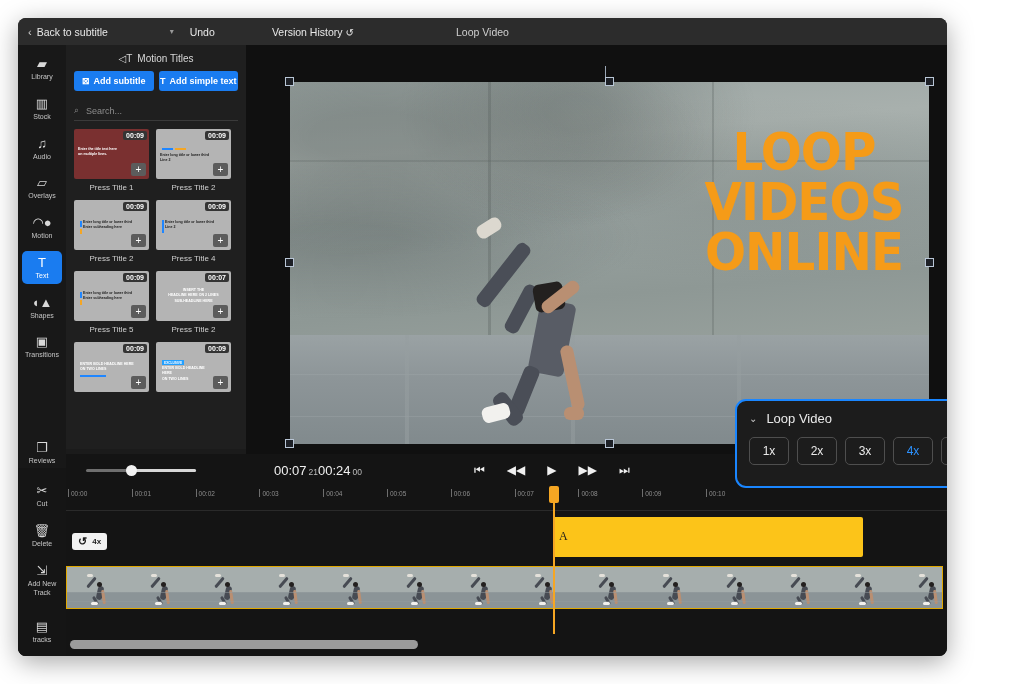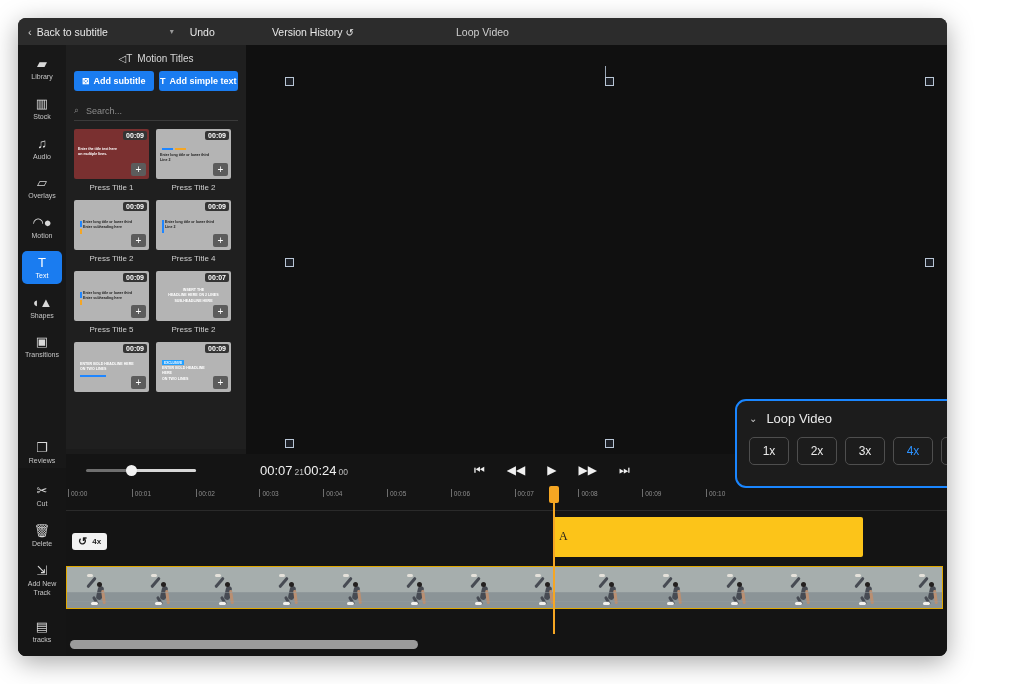--- a/index.html
+++ b/index.html
@@ -169,21 +169,21 @@
 
   .handle { position:absolute; width:9px; height:9px; border:1.2px solid #b9c6d6;
     background:#1d2026; }
   .rotline { position:absolute; width:1px; height:16px; background:#9aa6b5; }
 
   
   .transport {
     position:absolute; left:228px; top:436px; right:0; height:32px;
     background:#141414; display:flex; align-items:center;
   }
-  .tc { color:#f0f0f0; font-size:13px; margin-left:14px; white-space:nowrap; }
+  .tc { color:#f0f0f0; font-size:13px; margin-left:28px; white-space:nowrap; }
   .tc small { font-size:8.5px; color:#bdbdbd; margin-left:2px; }
   .tc2 { margin-left:0; }
   .tbtns { position:absolute; left:228px; display:flex; gap:22px; color:#f0f0f0; font-size:12px; }
 
   
   .zoomwrap { position:absolute; left:48px; top:436px; width:180px; height:32px;
     background:#141414; display:flex; align-items:center; }
   .zline { position:relative; margin-left:20px; width:110px; height:3px;
     background:#6f6f6f; border-radius:2px; }
   .zline i { position:absolute; left:41%; right:0; top:0; bottom:0;
@@ -449,20 +449,42 @@
               <div>ON TWO LINES</div>
             </div>
             <div class="dur">00:09</div>
             <div class="plus">+</div>
           </div>
         </div>
       </div>
   </div>
 
   <div class="stage">
+    <div class="video">
+      <div class="wall"></div>
+      <div class="ground"></div>
+      <div class="dncr">
+        <i class="leg1"></i>
+          <i class="sh1"></i>
+          <i class="leg2"></i>
+        <i class="tr"></i>
+          <i class="head"></i>
+        <i class="arm1"></i>
+          <i class="leg3"></i>
+          <i class="leg4"></i>
+        <i class="sh2"></i>
+          <i class="arm2"></i>
+          <i class="hand"></i>
+      </div>
+      <div class="vtext" id="overlay-text" style="color: rgb(245, 155, 24);">
+          <div>LOOP</div>
+          <div>VIDEOS</div>
+          <div>ONLINE</div>
+        </div>
+    </div>
     <div class="rotline" style="left:359px; top:21px;"></div>
     <div class="handle" style="left:39px;  top:32px;"></div>
     <div class="handle" style="left:359px; top:32px;"></div>
     <div class="handle" style="left:679px; top:32px;"></div>
     <div class="handle" style="left:39px;  top:213px;"></div>
     <div class="handle" style="left:679px; top:213px;"></div>
     <div class="handle" style="left:39px;  top:394px;"></div>
     <div class="handle" style="left:359px; top:394px;"></div>
     <div class="handle" style="left:679px; top:394px;"></div>
   </div>

